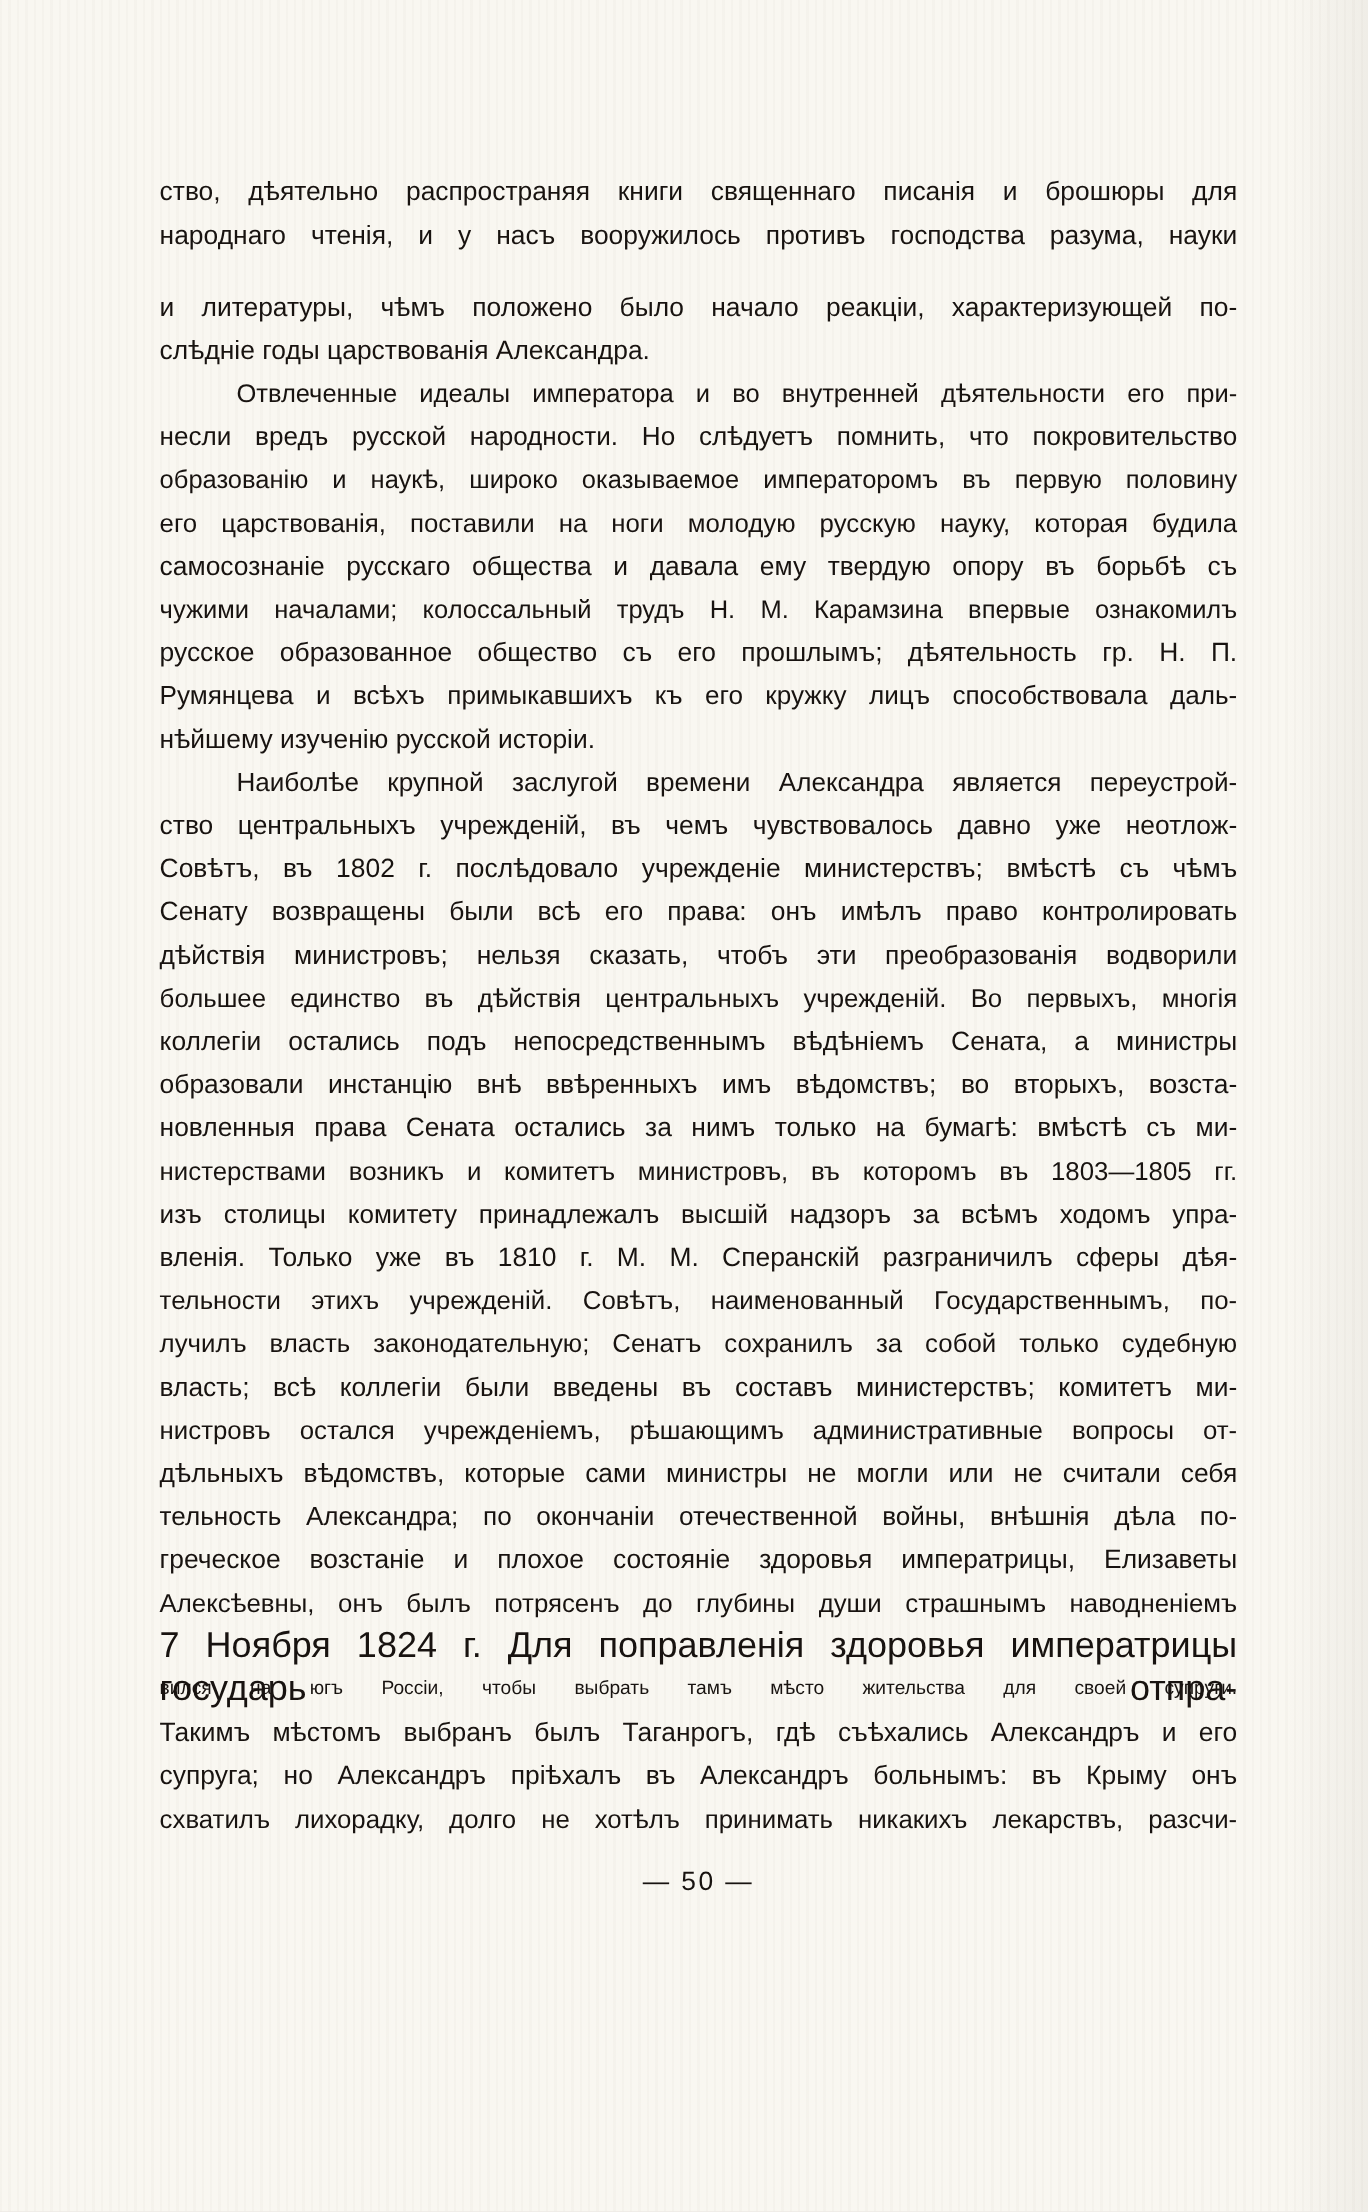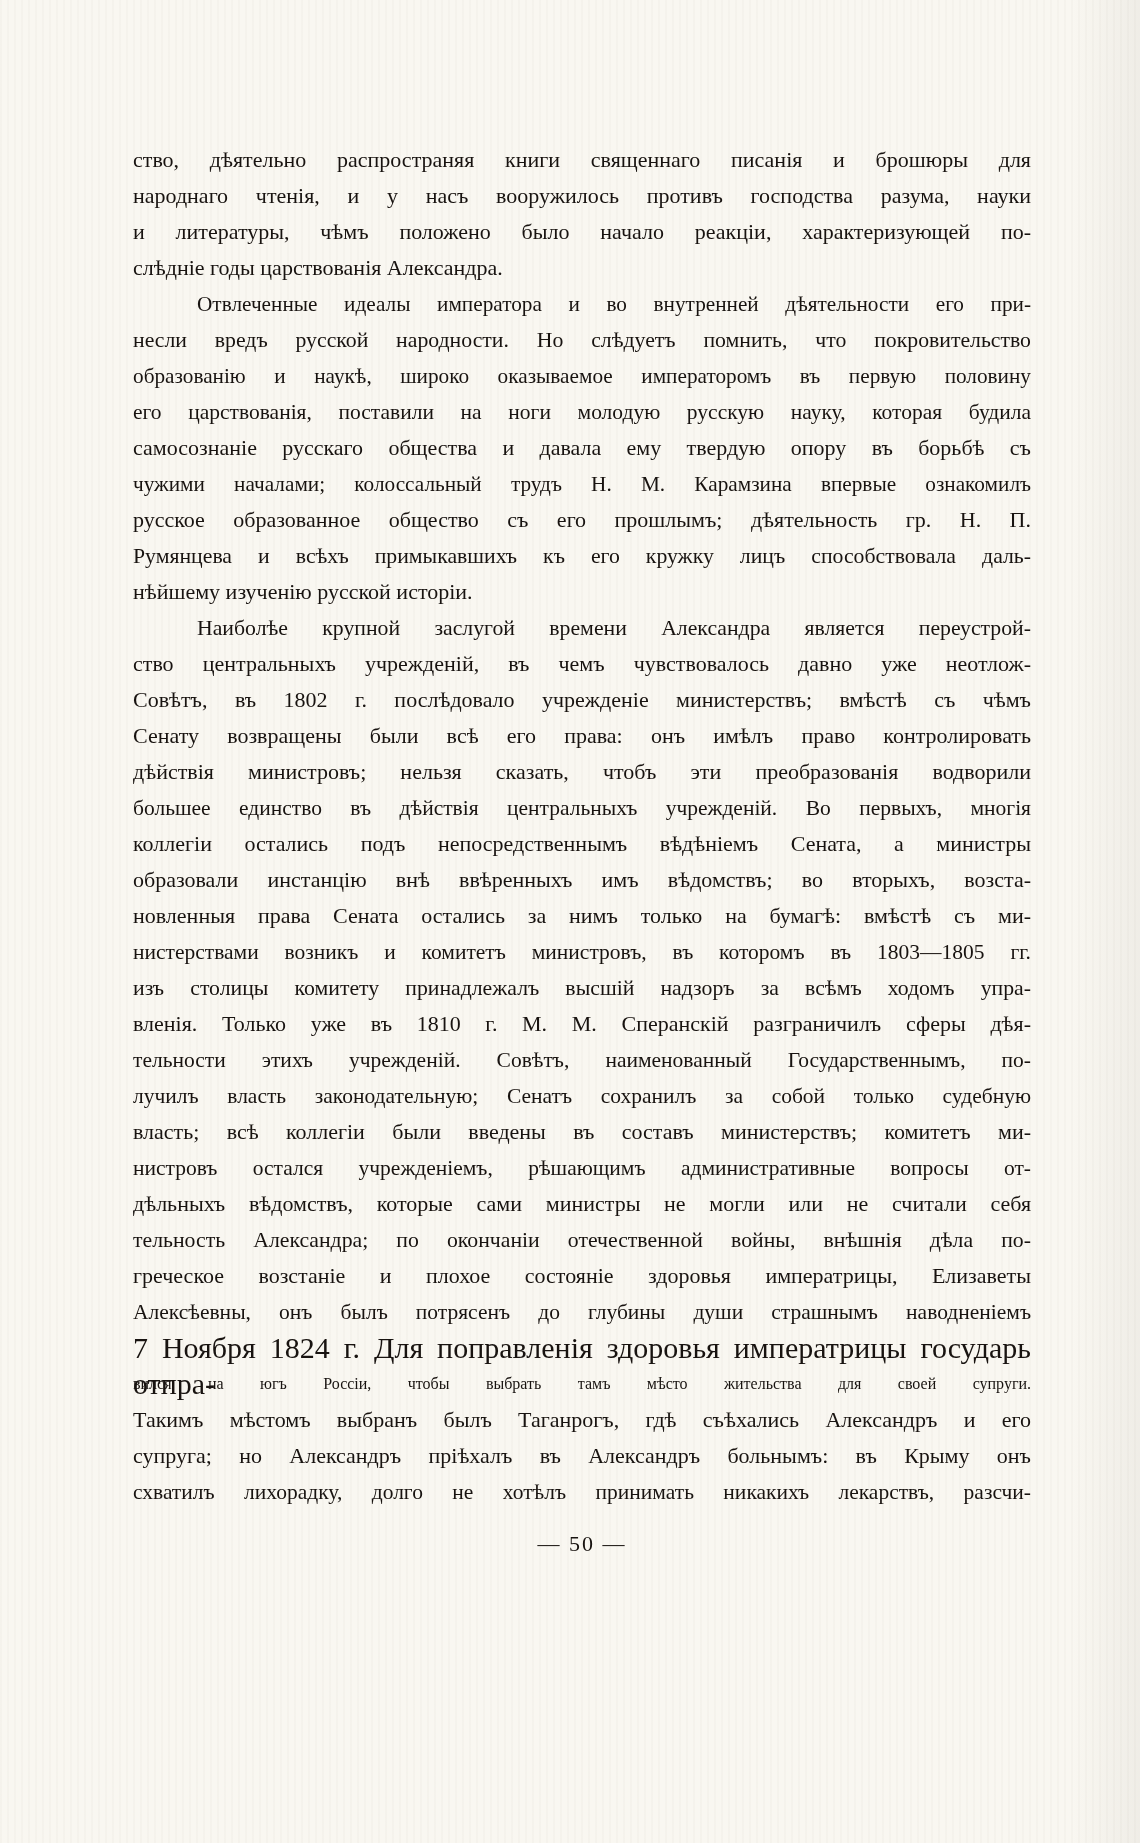--- a/index.html
+++ b/index.html
@@ -10,21 +10,21 @@
   .page {
     position: relative;
     width: 1140px;
     height: 1843px;
     margin: 0 auto;
     overflow: hidden;
     background-color: #f9f7f1;
     background-image:
       linear-gradient(90deg, rgba(0,0,0,0) 94%, rgba(60,50,40,0.05) 100%),
       repeating-linear-gradient(90deg, rgba(120,108,88,0.030) 0px, rgba(120,108,88,0.030) 2px, rgba(0,0,0,0) 2px, rgba(0,0,0,0) 7px);
-    font-family: Liberation Serif, serif;
+    font-family: Liberation Sans, sans-serif;
     color: #181310;
   }
   .text-block {
     position: absolute;
     left: 133px;
     top: 142px;
     width: 898px;
   }
   .line {
     height: 36px;
@@ -50,21 +50,21 @@
     letter-spacing: 2px;
   }
 </style>
 </head>
 <body>
 
 <div class="page">
   <div class="text-block">
     <div class="line" style="font-size: 22px; white-space: normal;">ство, дѣятельно распространяя книги священнаго писанія и брошюры для</div>
     <div class="line" style="font-size: 22px; white-space: normal;">народнаго чтенія, и у насъ вооружилось противъ господства разума, науки</div>
-    <div class="line" style="font-size: 22px; white-space: normal;">и литературы, чѣмъ положено было начало реакціи, характеризующей по-</div>
+    <div class="line" style="font-size: 22px; white-space: normal; margin-top: 24px;">и литературы, чѣмъ положено было начало реакціи, характеризующей по-</div>
     <div class="line para-end" style="font-size: 22px; white-space: normal;">слѣдніе годы царствованія Александра.</div>
     <div class="line indent" style="font-size: 21.25px; white-space: normal;">Отвлеченные идеалы императора и во внутренней дѣятельности его при-</div>
     <div class="line" style="font-size: 21.75px; white-space: normal;">несли вредъ русской народности. Но слѣдуетъ помнить, что покровительство</div>
     <div class="line" style="font-size: 21.25px; white-space: normal;">образованію и наукѣ, широко оказываемое императоромъ въ первую половину</div>
     <div class="line" style="font-size: 21.5px; white-space: normal;">его царствованія, поставили на ноги молодую русскую науку, которая будила</div>
     <div class="line" style="font-size: 22px; white-space: normal;">самосознаніе русскаго общества и давала ему твердую опору въ борьбѣ съ</div>
     <div class="line" style="font-size: 21.25px; white-space: normal;">чужими началами; колоссальный трудъ Н. М. Карамзина впервые ознакомилъ</div>
     <div class="line" style="font-size: 22px; white-space: normal;">русское образованное общество съ его прошлымъ; дѣятельность гр. Н. П.</div>
     <div class="line" style="font-size: 21.75px; white-space: normal;">Румянцева и всѣхъ примыкавшихъ къ его кружку лицъ способствовала даль-</div>
     <div class="line para-end" style="font-size: 22px; white-space: normal;">нѣйшему изученію русской исторіи.</div>

